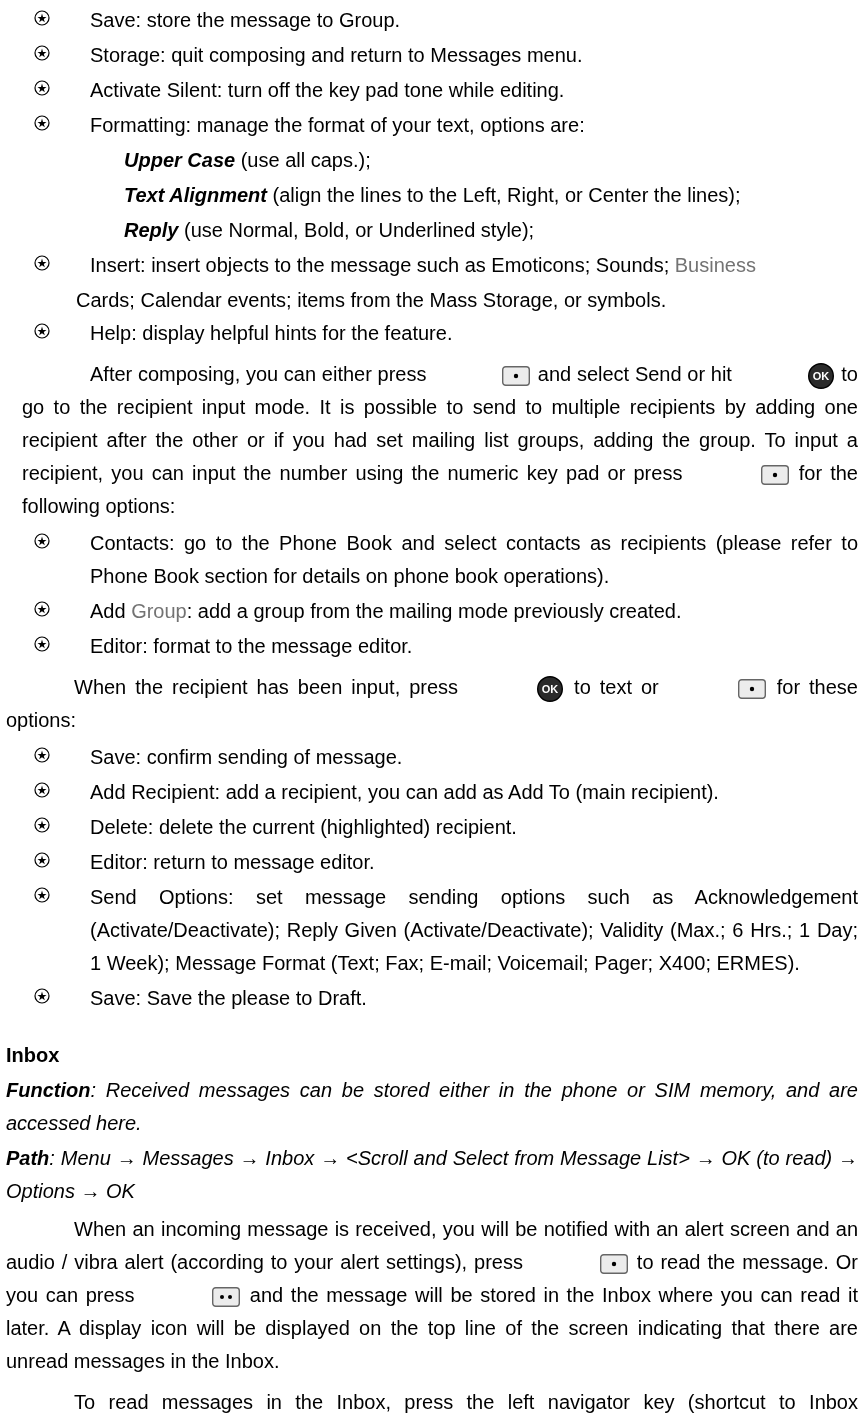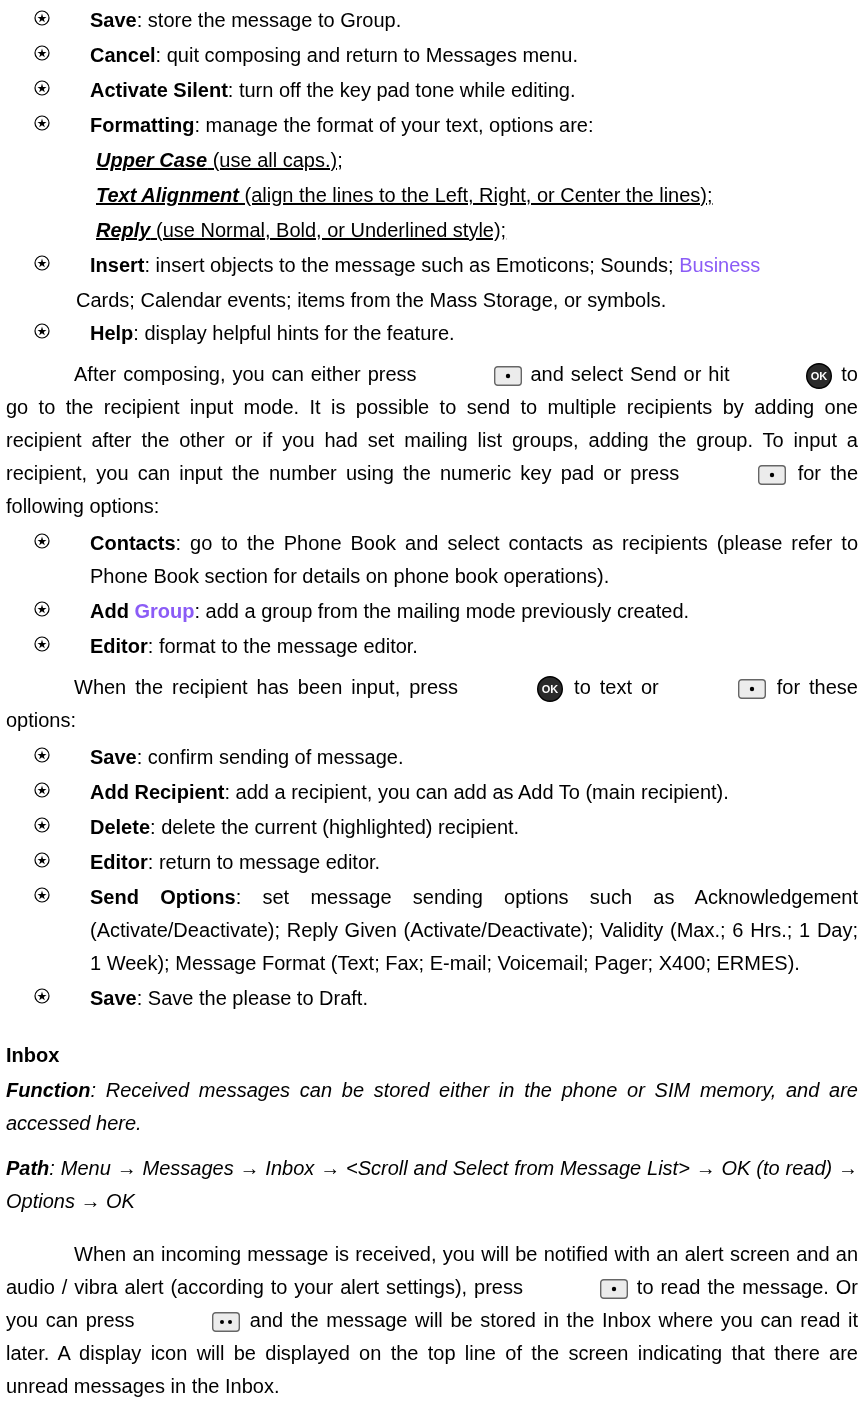--- a/index.html
+++ b/index.html
@@ -24,44 +24,43 @@
       margin-top: 6px;
     }
     .bullet-content {
       flex: 1;
       text-align: justify;
     }
     .bullet-content-narrow {
       padding-left: 70px;
     }
     .sub-indent {
-      margin-left: 90px;
-      margin-bottom: 2px;
-      text-decoration: underline;
-    }
-    .bold { font-weight: bold; margin-top: 32px; }
+      margin-left: 118px;
+      margin-bottom: 2px;
+    }
+    .bold { font-weight: normal; margin-top: 32px; }
     .italic { font-style: italic; }
     .bolditalic { font-weight: bold; font-style: italic; }
-    .blue { color: #8b5cf6; }
+    .blue { color: #737373; }
     .para {
       text-align: justify;
       margin-top: 8px;
       margin-bottom: 4px;
     }
     .para-indent {
       text-indent: 68px;
     }
     .section-heading {
       font-weight: bold;
       margin-top: 24px;
       margin-bottom: 2px;
     }
     .function-line {
       text-align: justify;
-      margin-bottom: 12px;
+      margin-bottom: 2px;
     }
     .path-line {
       text-align: justify;
       margin-bottom: 2px;
     }
     .icon-box {
       display: inline-block;
       vertical-align: middle;
       line-height: 0;
       margin: 0 2px;
@@ -100,21 +99,21 @@
       </svg>
     </span>
   <div class="bullet-content"><span class="bold">Save</span><span>: store the message to Group.</span></div>
 </div>
 <div class="bullet-row">
   <span class="bullet-icon bullet-star">
       <svg width="16" height="16">
         <use href="#star-bullet"></use>
       </svg>
     </span>
-  <div class="bullet-content"><span class="bold">Cancel</span><span>: quit composing and return to Messages menu.</span></div>
+  <div class="bullet-content"><span class="bold">Storage</span><span>: quit composing and return to Messages menu.</span></div>
 </div>
 <div class="bullet-row">
   <span class="bullet-icon bullet-star">
       <svg width="16" height="16">
         <use href="#star-bullet"></use>
       </svg>
     </span>
   <div class="bullet-content"><span class="bold">Activate Silent</span><span>: turn off the key pad tone while editing.</span></div>
 </div>
 <div class="bullet-row">
@@ -142,21 +141,21 @@
 
 <div class="bullet-row">
   <span class="bullet-icon bullet-star">
       <svg width="16" height="16">
         <use href="#star-bullet"></use>
       </svg>
     </span>
   <div class="bullet-content"><span class="bold">Help</span><span>: display helpful hints for the feature.</span></div>
 </div>
 
-<div class="para" style="margin-left:0;text-indent:68px">
+<div class="para" style="margin-left:16px;text-indent:68px">
   <span>After composing, you can either press </span><span class="icon-box"><svg width="28" height="20">
         <use href="#key-dot"></use>
       </svg></span><span> and select Send or hit </span><span class="icon-box"><svg width="26" height="26">
         <use href="#key-ok"></use>
       </svg></span><span> to go to the recipient input mode. It is possible to send to multiple recipients by adding one recipient after the other or if you had set mailing list groups, adding the group. To input a recipient, you can input the number using the numeric key pad or press </span><span class="icon-box"><svg width="28" height="20">
         <use href="#key-dot"></use>
       </svg></span><span> for the following options:</span>
 </div>
 
 <div class="bullet-row">
@@ -244,21 +243,21 @@
 <div class="section-heading">Inbox</div>
 
 <div class="function-line">
   <span class="bolditalic">Function</span><span class="italic">: Received messages can be stored either in the phone or SIM memory, and are accessed here.</span>
 </div>
 
 <div class="path-line italic">
   <span class="bolditalic">Path</span><span>: Menu </span><span>→</span><span> Messages </span><span>→</span><span> Inbox </span><span>→</span><span> &lt;Scroll and Select from Message List&gt; </span><span>→</span><span> OK (to read) </span><span>→</span><span> Options </span><span>→</span><span> OK</span>
 </div>
 
-<div class="para para-indent" style="margin-top:20px">
+<div class="para para-indent" style="margin-top:5px">
   <span>When an incoming message is received, you will be notified with an alert screen and an audio / vibra alert (according to your alert settings), press </span><span class="icon-box"><svg width="28" height="20">
         <use href="#key-dot"></use>
       </svg></span><span> to read the message. Or you can press </span><span class="icon-box"><svg width="28" height="20">
         <use href="#key-two-dot"></use>
       </svg></span><span> and the message will be stored in the Inbox where you can read it later. A display icon will be displayed on the top line of the screen indicating that there are unread messages in the Inbox.</span>
 </div>
 
 <div class="para para-indent">
   <span>To read messages in the Inbox, press the left navigator key (shortcut to Inbox messages) from standby or follow the above path to access the Inbox message list. As</span>
 </div>

